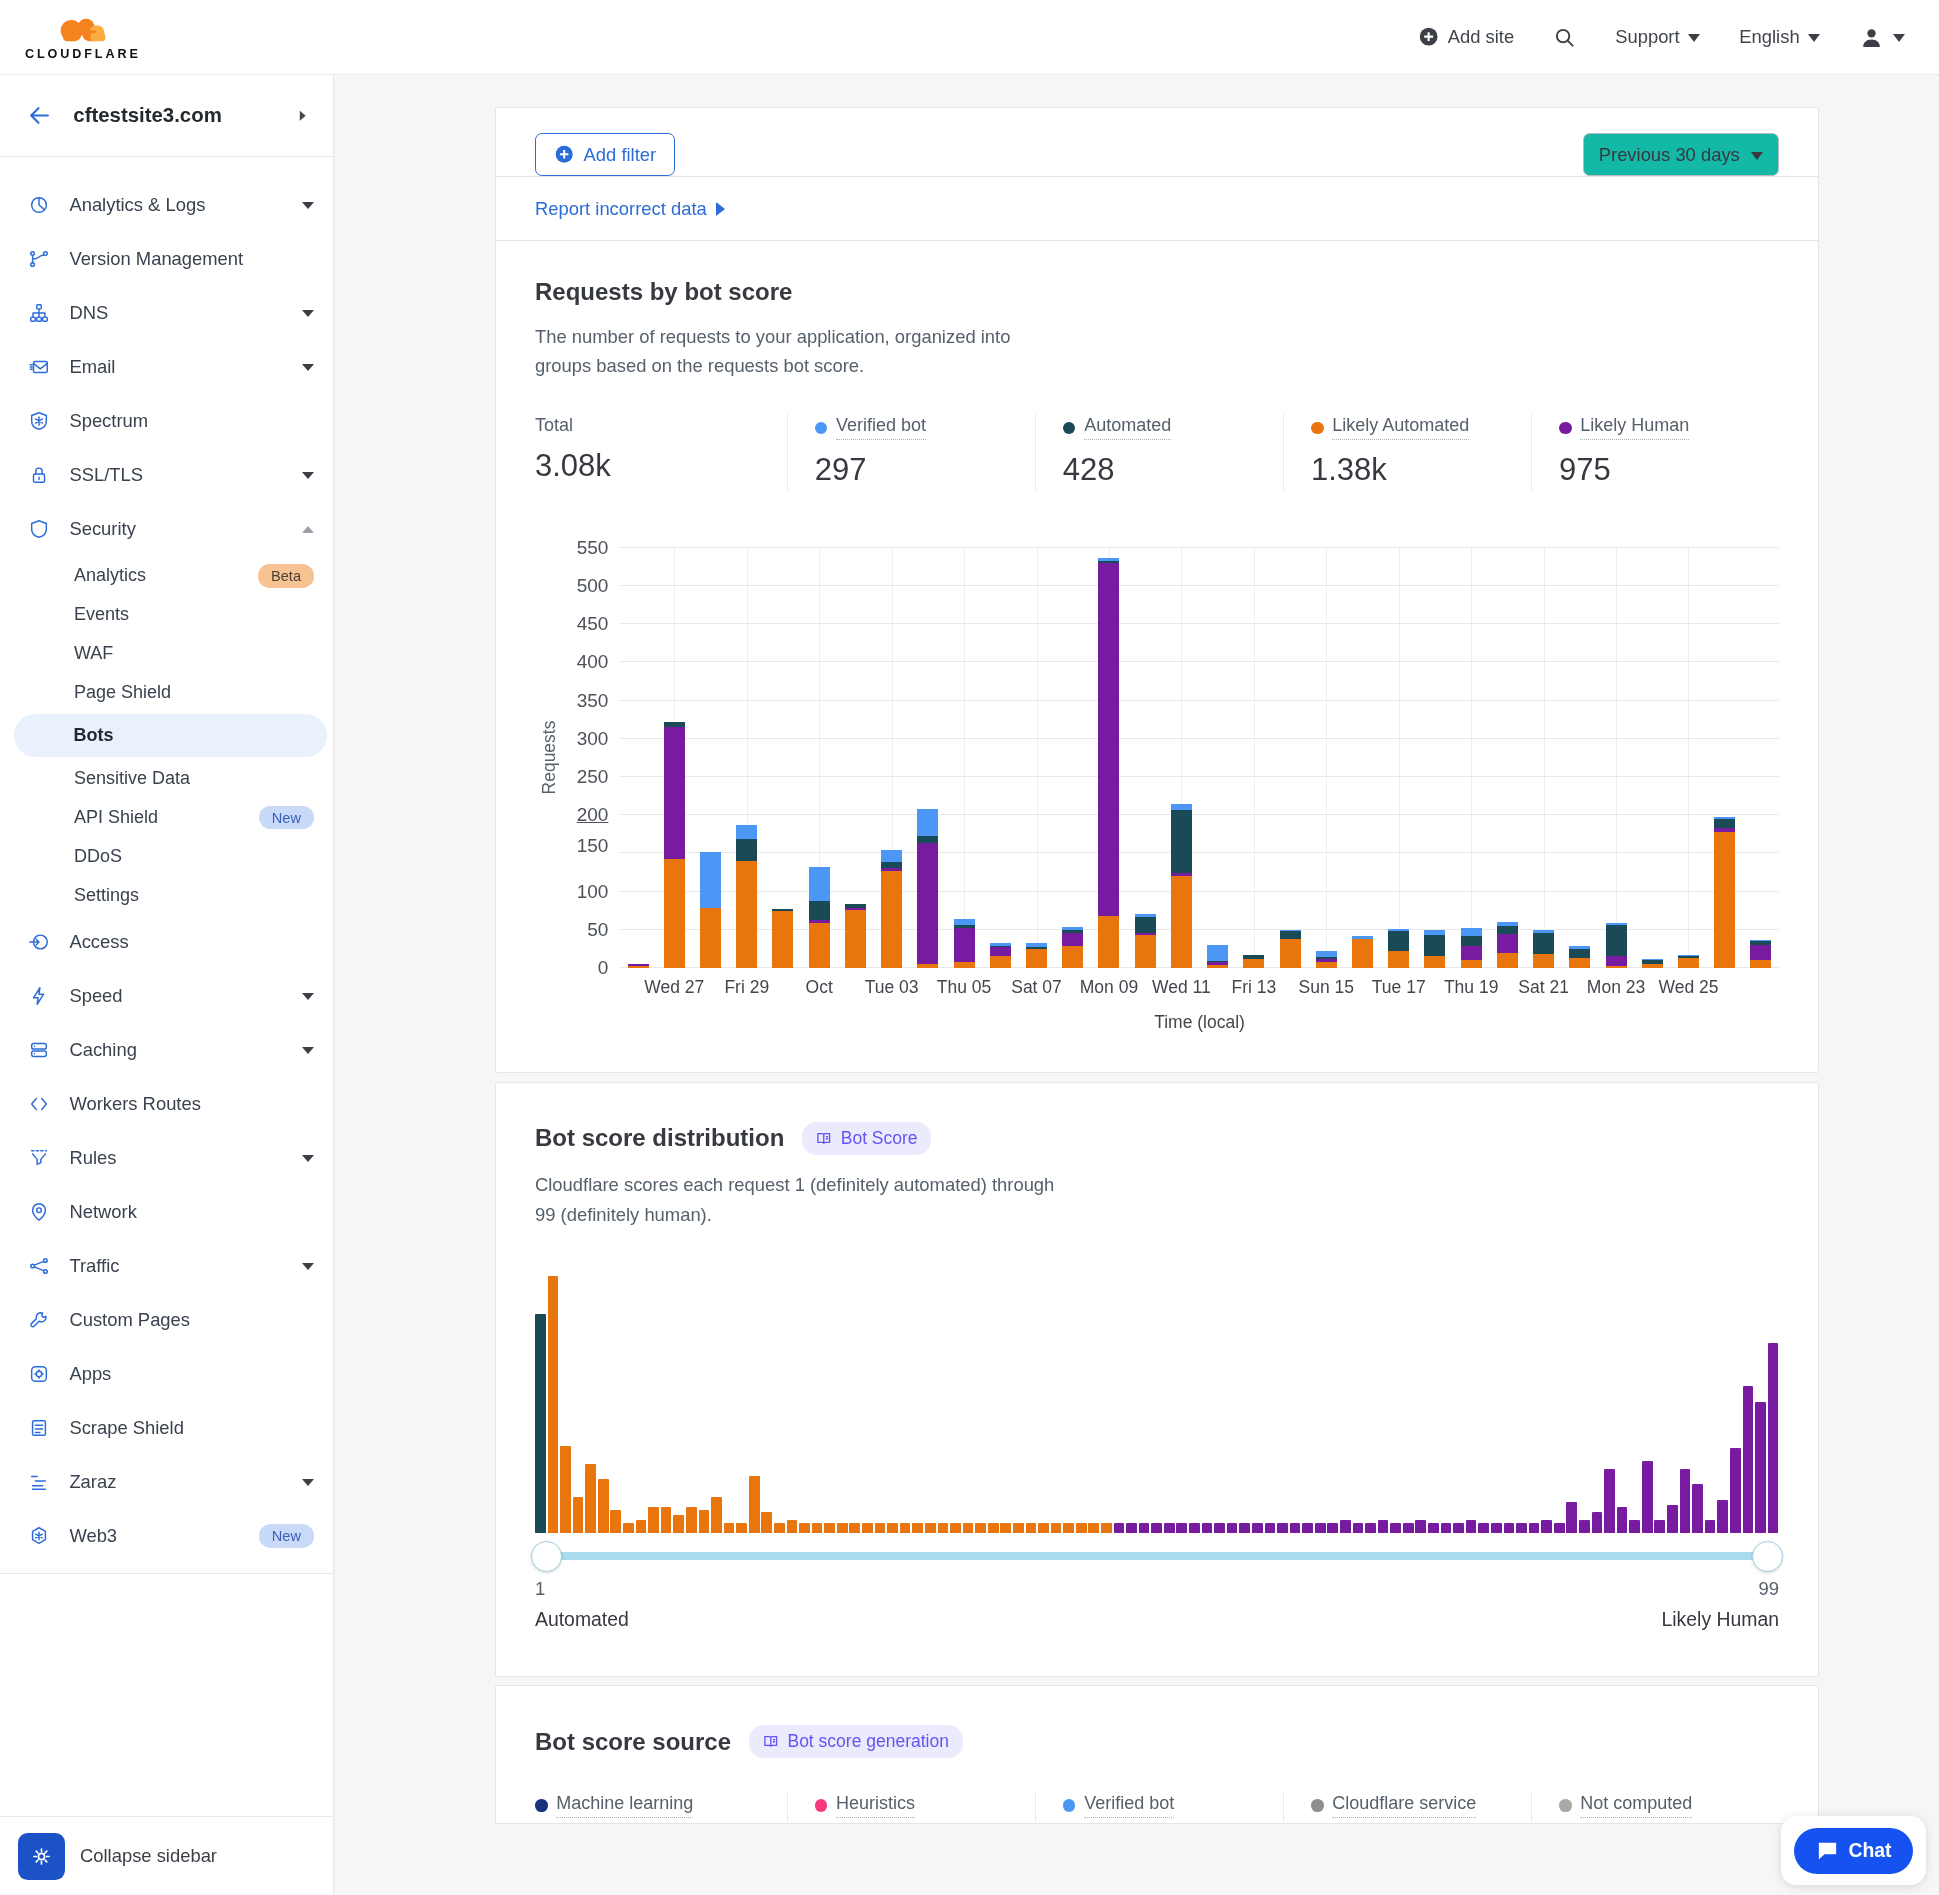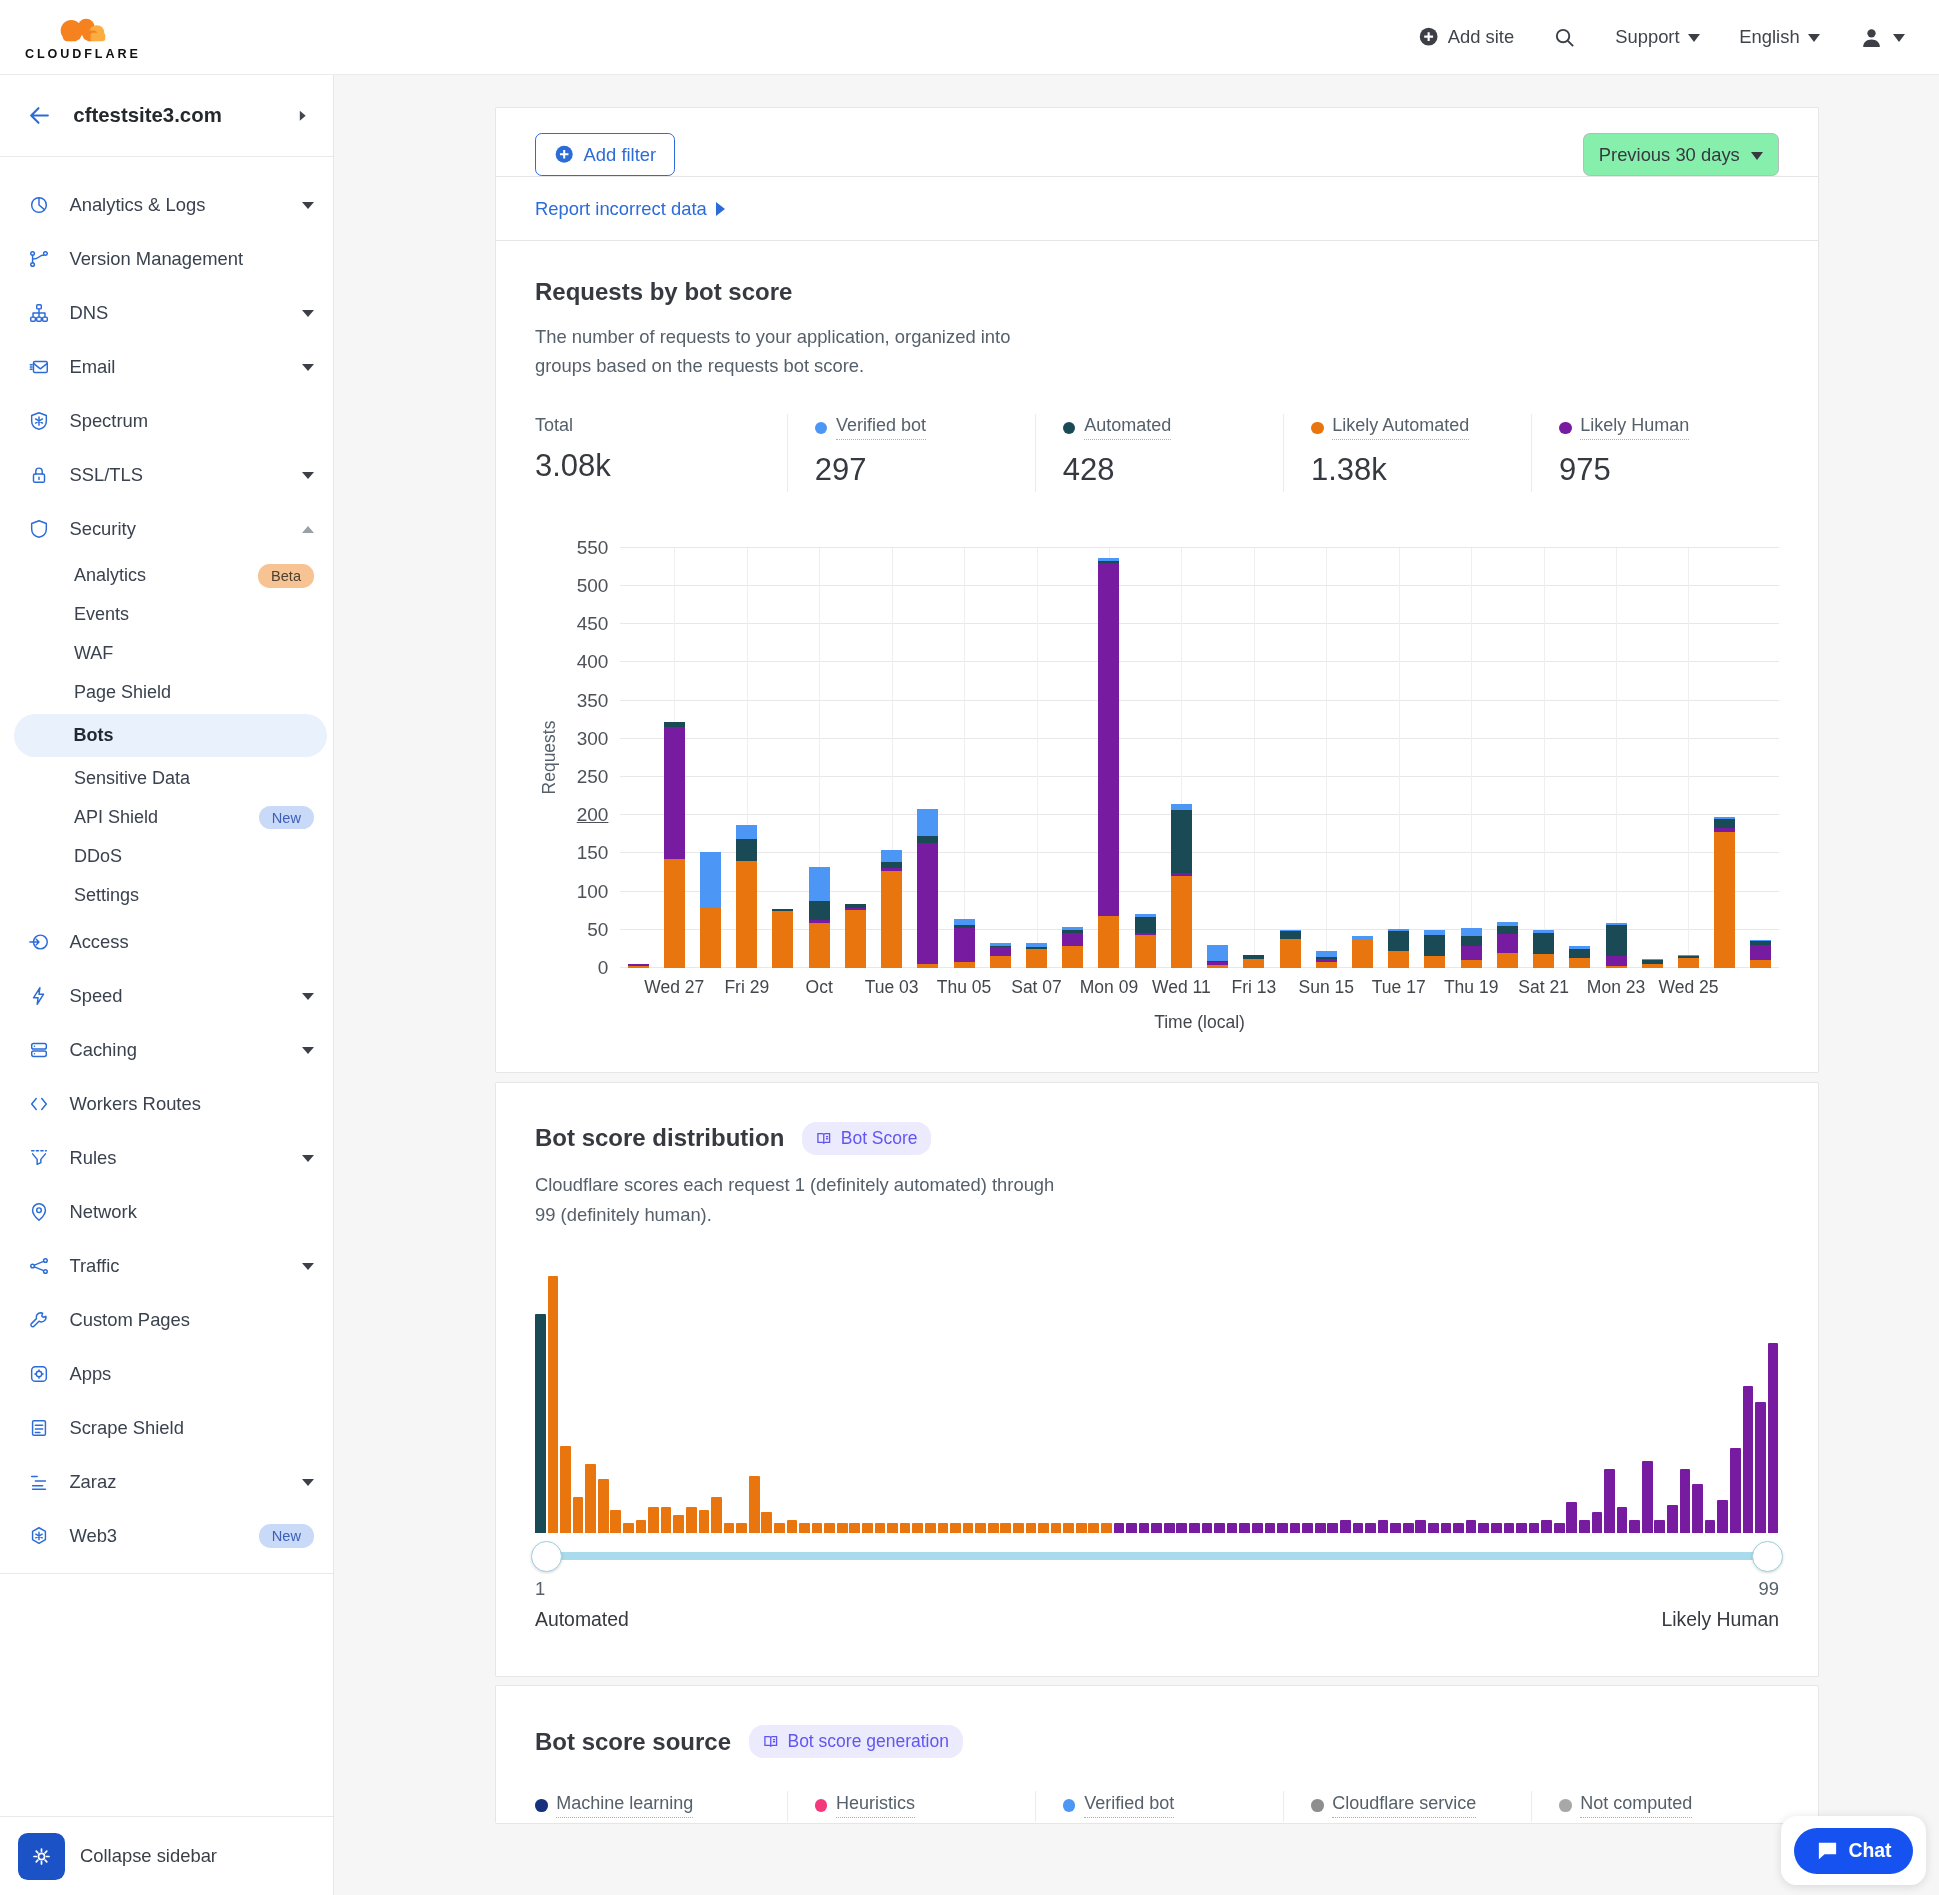--- a/index.html
+++ b/index.html
@@ -36,21 +36,21 @@
   .collapse-label { font-size:18.4px; color:#3a3f45; cursor:pointer; }
 
   
   .main { position:absolute; left:334px; top:75px; right:0; bottom:0; padding:32px 121px 0 161px; overflow:hidden; }
   .card { background:#fff; border:1px solid #e6e6e8; border-radius:1.9px; width:1324px; }
   .card + .card { margin-top:8.7px; }
   .pad { padding:0 39px; }
 
   .filter-row { display:flex; align-items:flex-start; justify-content:space-between; padding:25px 39px 0 39px; }
   .add-filter { display:inline-flex; align-items:center; gap:9.7px; border:1px solid #2b6cd8; color:#2b6cd8; border-radius:6.8px; padding:9.7px 17.5px; font-size:18.4px; background:#fff; cursor:pointer; }
-  .range-btn { display:inline-flex; align-items:center; gap:11.6px; border:1px solid #b9babd; border-radius:6.8px; padding:9.7px 14.6px; font-size:18.4px; color:#36393f; background:#86efac; cursor:pointer; }
+  .range-btn { display:inline-flex; align-items:center; gap:11.6px; border:1px solid #b9babd; border-radius:6.8px; padding:9.7px 14.6px; font-size:18.4px; color:#36393f; background:#14b8a6; cursor:pointer; }
   .range-btn .tri { border-top-color:#36393f; }
   .chip-row { padding:15.5px 39px 25px 39px; }
   .chip { display:inline-flex; align-items:center; gap:13.6px; border:1px solid #d4d4d6; border-radius:6.8px; padding:9.7px 14.6px; font-size:18.4px; color:#2f3238; cursor:default; }
   .chip .x { font-size:20.4px; color:#6a6f76; cursor:pointer; line-height:1; }
   .divider { border-top:1px solid #e6e6e8; }
   .report-row { padding:20.4px 39px; }
   .link { color:#2b6cd8; font-size:18.4px; cursor:pointer; display:inline-flex; align-items:center; gap:9.7px; }
   .link .play { width:0; height:0; border-top:7.8px solid transparent; border-bottom:7.8px solid transparent; border-left:9.7px solid #2b6cd8; }
 
   .section-title { font-size:24px; font-weight:700; color:#36393f; }
@@ -433,21 +433,21 @@
         </div>
       <div class="chart-wrap">
         <div class="chart-flex">
           <div class="y-axis-label">
               <span>Requests</span>
             </div>
           <div class="y-ticks" id="y-ticks">
               <div style="bottom: 0px;">0</div>
               <div style="bottom: 38px;">50</div>
               <div style="bottom: 76px;">100</div>
-              <div style="bottom: 115px;">150</div>
+              <div style="bottom: 122px;">150</div>
               <div style="bottom: 153px; text-decoration: underline;">200</div>
               <div style="bottom: 191px;">250</div>
               <div style="bottom: 229px;">300</div>
               <div style="bottom: 267px;">350</div>
               <div style="bottom: 306px;">400</div>
               <div style="bottom: 344px;">450</div>
               <div style="bottom: 382px;">500</div>
               <div style="bottom: 420px;">550</div>
             </div>
           <div class="plot" id="main-plot">

